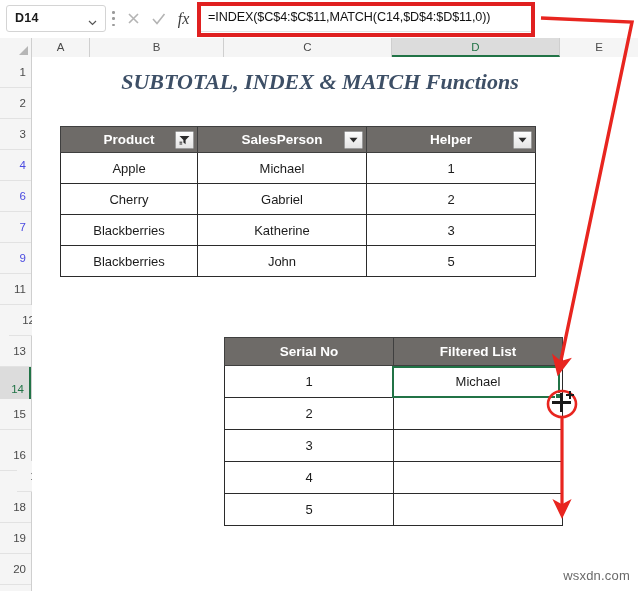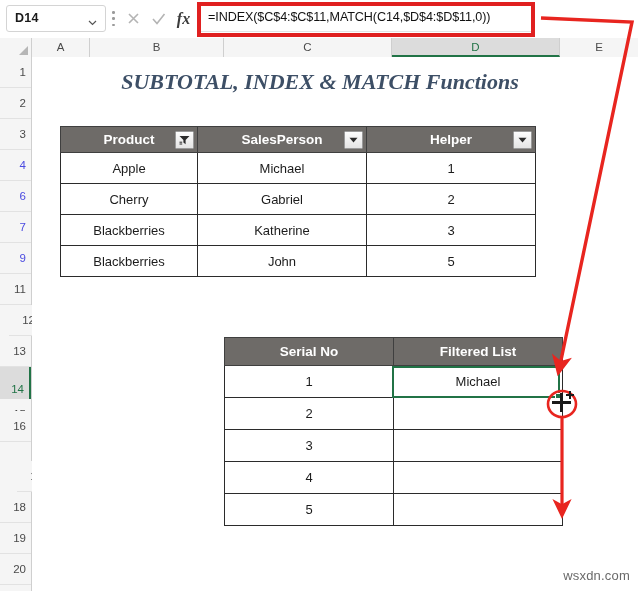--- a/index.html
+++ b/index.html
@@ -39,21 +39,21 @@
 
   .fbtn{
     position:absolute;top:7px;width:23px;height:23px;
   }
   #cancel-btn{left:122px;}
   #enter-btn{left:147px;}
   #fx-label{
     position:absolute;left:172px;top:8px;width:23px;height:22px;
     font-family:"Liberation Serif", serif;
     font-style:italic;font-size:16px;color:#3c3c3c;
-    text-align:center;line-height:22px;font-weight:700;
+    text-align:center;line-height:22px;font-weight:400;
   }
 
   #formula-input-wrap{
     position:absolute;left:200px;top:5px;width:332px;height:27px;
     background:#fff;border:1px solid #e3e3e3;box-sizing:border-box;
   }
   #formula-text{
     position:absolute;left:7px;top:4px;
     font-size:12.6px;color:#111;white-space:nowrap;
     letter-spacing:-0.1px;
@@ -259,21 +259,21 @@
   <div class="rowh" style="top:62px;height:31px;">3</div>
   <div class="rowh filtered" style="top:93px;height:31px;">4</div>
   <div class="rowh filtered" style="top:124px;height:31px;">6</div>
   <div class="rowh filtered" style="top:155px;height:31px;">7</div>
   <div class="rowh filtered" style="top:186px;height:31px;">9</div>
   <div class="rowh" style="top:217px;height:31px;">11</div>
   <div class="rowh" style="top:248px;height:31px;margin-left:9px;">12</div>
   <div class="rowh" style="top:279px;height:31px;">13</div>
   <div class="rowh sel" style="top:310px;height:44px;">14</div>
   <div class="rowh" style="top:342px;height:31px;">15</div>
-  <div class="rowh" style="top:354px;height:31px;">16</div>
+  <div class="rowh" style="top:383px;height:31px;">16</div>
   <div class="rowh" style="top:404px;height:31px;margin-left:17px;">17</div>
   <div class="rowh" style="top:435px;height:31px;">18</div>
   <div class="rowh" style="top:466px;height:31px;">19</div>
   <div class="rowh" style="top:497px;height:31px;">20</div>
 </div>
 
 <div id="grid">
 
   <div id="sheet-title">SUBTOTAL, INDEX &amp; MATCH Functions</div>
 

